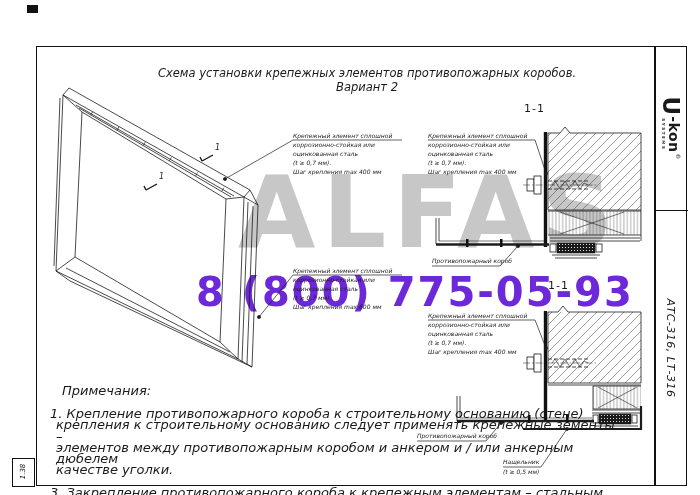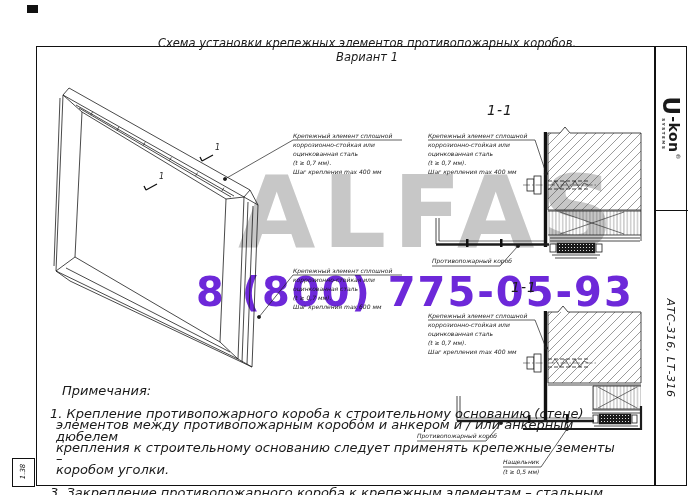--- a/index.html
+++ b/index.html
@@ -9,30 +9,30 @@
   .it{font-style:italic;}
   
   #main-frame{left:36px;top:46px;width:617px;height:438px;border:1.6px solid #111;}
   #side-frame{left:655px;top:46px;width:30px;height:438px;border:1.6px solid #111;}
   #side-divider{left:655px;top:210px;width:33px;height:0;border-top:1.4px solid #111;}
   #corner-mark{left:27px;top:5px;width:11px;height:8px;background:#111;}
   #page-box{left:12px;top:458px;width:21px;height:27px;border:1.5px solid #111;}
   #page-num{left:13px;top:458px;width:27px;height:20px;transform-origin:0 0;
             transform:rotate(-90deg) translateX(-27px);font-size:7px;text-align:center;line-height:20px;}
   
-  #title{left:36px;top:36px;width:662px;text-align:center;font-size:11.5px;line-height:14px;}
+  #title{left:36px;top:66px;width:662px;text-align:center;font-size:11.5px;line-height:14px;}
   
   #wm-brand{left:238px;top:163px;font-size:100px;font-weight:bold;letter-spacing:7px;
             color:#c7c7c7;line-height:1;}
   #wm-phone{left:196px;top:272px;font-size:40px;font-weight:bold;letter-spacing:2px;
             color:#6d28d9;line-height:1;}
   
   .callout{width:120px;font-size:6px;line-height:9px;font-style:italic;}
   .lbl{font-size:6px;line-height:9.5px;font-style:italic;}
-  .seclab{font-size:14px;font-style:italic;letter-spacing:1px;}
+  .seclab{font-size:11px;letter-spacing:1px;margin-left:37px;}
   .cutnum{font-size:8px;font-style:italic;}
   
   #notes{left:48px;top:385px;width:575px;font-size:13px;line-height:11.2px;font-style:italic;}
   #notes .h{padding-left:14px;}
   #notes .c{padding-left:8px;}
   #notes .n{padding-left:2px;margin-top:12px;}
   
   #logo-cell{left:656px;top:47px;width:162px;height:30px;transform-origin:0 0;
              transform:rotate(90deg) translateY(-30px);display:flex;align-items:center;justify-content:center;gap:1px;}
   #logo-u{font-size:23px;font-weight:bold;line-height:1;}
@@ -164,21 +164,21 @@
 
   <div class="abs" id="corner-mark"></div>
   <div class="abs" id="main-frame"></div>
   <div class="abs" id="side-frame"></div>
   <div class="abs" id="side-divider"></div>
   <div class="abs" id="page-box"></div>
   <div class="abs it" id="page-num">1.38</div>
 
   <div class="abs it" id="title">
     <div>Схема установки крепежных элементов противопожарных коробов.</div>
-    <div>Вариант 1</div>
+    <div>Вариант 2</div>
   </div>
 
   <div class="abs" id="logo-cell">
     <span id="logo-u">U</span>
     <span style="display:flex;flex-direction:column;align-items:center;">
       <span id="logo-kon">-kon</span>
       <span id="logo-systems">SYSTEMS</span>
     </span>
     <span id="logo-reg">®</span>
   </div>
@@ -221,19 +221,19 @@
   <div class="abs lbl" style="left:432px;top:256px;">Противопожарный короб</div>
   <div class="abs lbl" style="left:417px;top:431px;">Противопожарный короб</div>
   <div class="abs lbl" style="left:503px;top:457px;">
     <div>Нащельник</div>
     <div>(t ≥ 0,5 мм)</div>
   </div>
 
   <div class="abs" id="notes">
     <div class="h">Примечания:</div>
     <div class="n">1.  Крепление противопожарного короба к строительному основанию (стене)</div>
+    <div class="c">крепления к строительному основанию следует применять крепежные зементы –</div>
     <div class="c">элементов между противопожарным коробом и анкером и / или анкерным дюбелем</div>
-    <div class="c">крепления к строительному основанию следует применять крепежные зементы –</div>
-    <div class="c">коробом уголки.</div>
+    <div class="c">качестве уголки.</div>
     <div class="n">3.  Закрепление противопожарного короба к крепежным элементам – стальным уголкам</div>
   </div>
 
 </div>
 
 </body></html>

